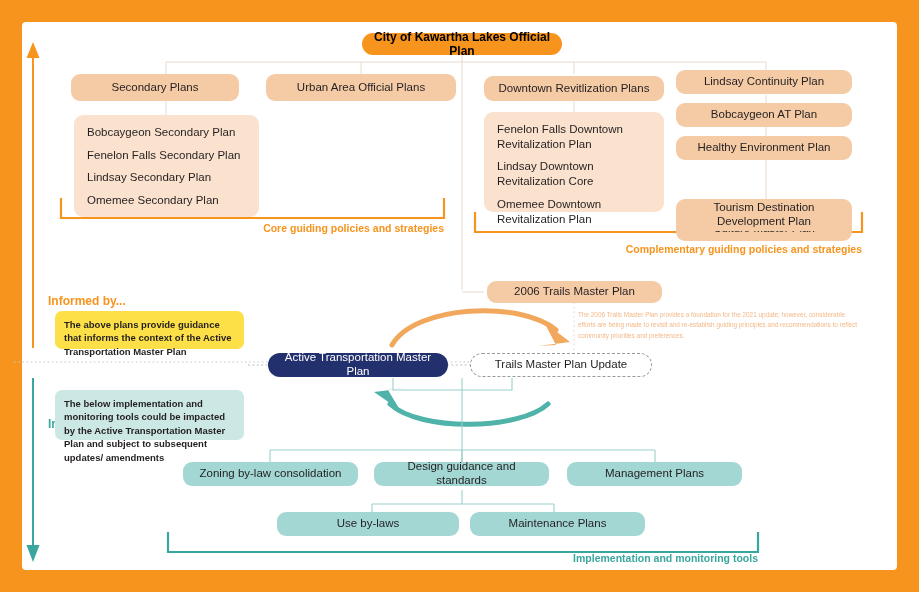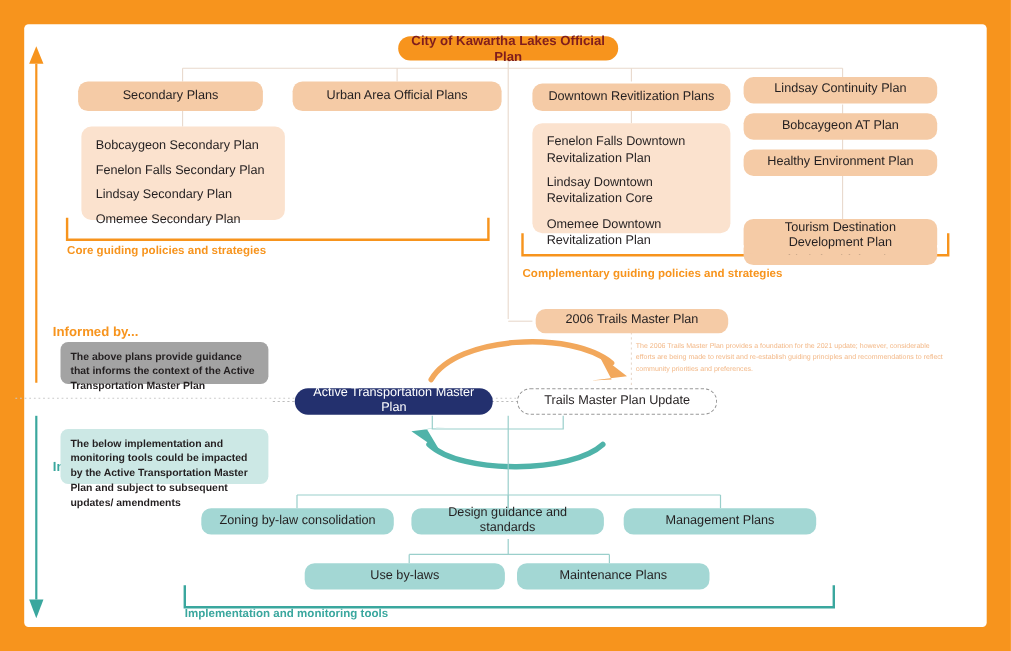--- a/index.html
+++ b/index.html
@@ -34,21 +34,21 @@
     display:flex;align-items:center;justify-content:center;
     text-align:center;
     border-radius:9px;
     font-size:11.5px;
     color:#231f20;
     line-height:1.18;
     padding:3px 7px;
   }
   .pill.orange-solid{
     background:#F7941D;
-    color:#7f1d1d;
+    color:#000000;
     font-weight:bold;
     font-size:12px;
     border-radius:11px;
   }
   .pill.peach{
     background:#F5CBA6;
   }
   .pill.teal{
     background:#A3D7D4;
   }
@@ -75,21 +75,21 @@
     color:#231f20;
   }
   .listbox .row{ margin-bottom:8px; line-height:1.28; }
   .listbox .row:last-child{ margin-bottom:0; }
 
   
   .caption{
     position:absolute;
     font-size:10.5px;
     font-weight:bold;
-    text-align:left;
+    text-align:right;
   }
   .caption.orange{ color:#F7941D; }
   .caption.teal{ color:#3AA79E; }
 
   
   .callout-title{
     position:absolute;
     font-size:12px;
     font-weight:bold;
   }
@@ -98,21 +98,21 @@
   .callout-body{
     position:absolute;
     box-sizing:border-box;
     border-radius:7px;
     padding:7px 9px;
     font-size:9.5px;
     font-weight:bold;
     line-height:1.42;
     color:#231f20;
   }
-  .callout-body.peach{ background:#a3a3a3; }
+  .callout-body.peach{ background:#fde047; }
   .callout-body.teal{ background:#CCE8E5; }
 
   .note{
     position:absolute;
     font-size:6.4px;
     line-height:1.62;
     color:#F3B989;
   }
 </style>
 </head>
@@ -196,21 +196,21 @@
       <path d="M168,532 L168,552 L758,552 L758,532"></path>
     </g>
   </svg>
 
   <div class="pill orange-solid" style="left:362px;top:33px;width:200px;height:22px;">City of Kawartha Lakes Official Plan</div>
 
   <div class="pill peach" style="left:71px;top:74px;width:168px;height:27px;">Secondary Plans</div>
 
   <div class="pill peach" style="left:266px;top:74px;width:190px;height:27px;">Urban Area Official Plans</div>
 
-  <div class="listbox" style="left:74px;top:115px;width:185px;height:85px;">
+  <div class="listbox" style="left:74px;top:115px;width:185px;height:102px;">
     <div class="row">Bobcaygeon Secondary Plan</div>
     <div class="row">Fenelon Falls Secondary Plan</div>
     <div class="row">Lindsay Secondary Plan</div>
     <div class="row">Omemee Secondary Plan</div>
   </div>
 
   <div class="caption orange" style="left:61px;top:222px;width:383px;">Core guiding policies and strategies</div>
 
   <div class="pill peach" style="left:484px;top:76px;width:180px;height:25px;">Downtown Revitlization Plans</div>
 

